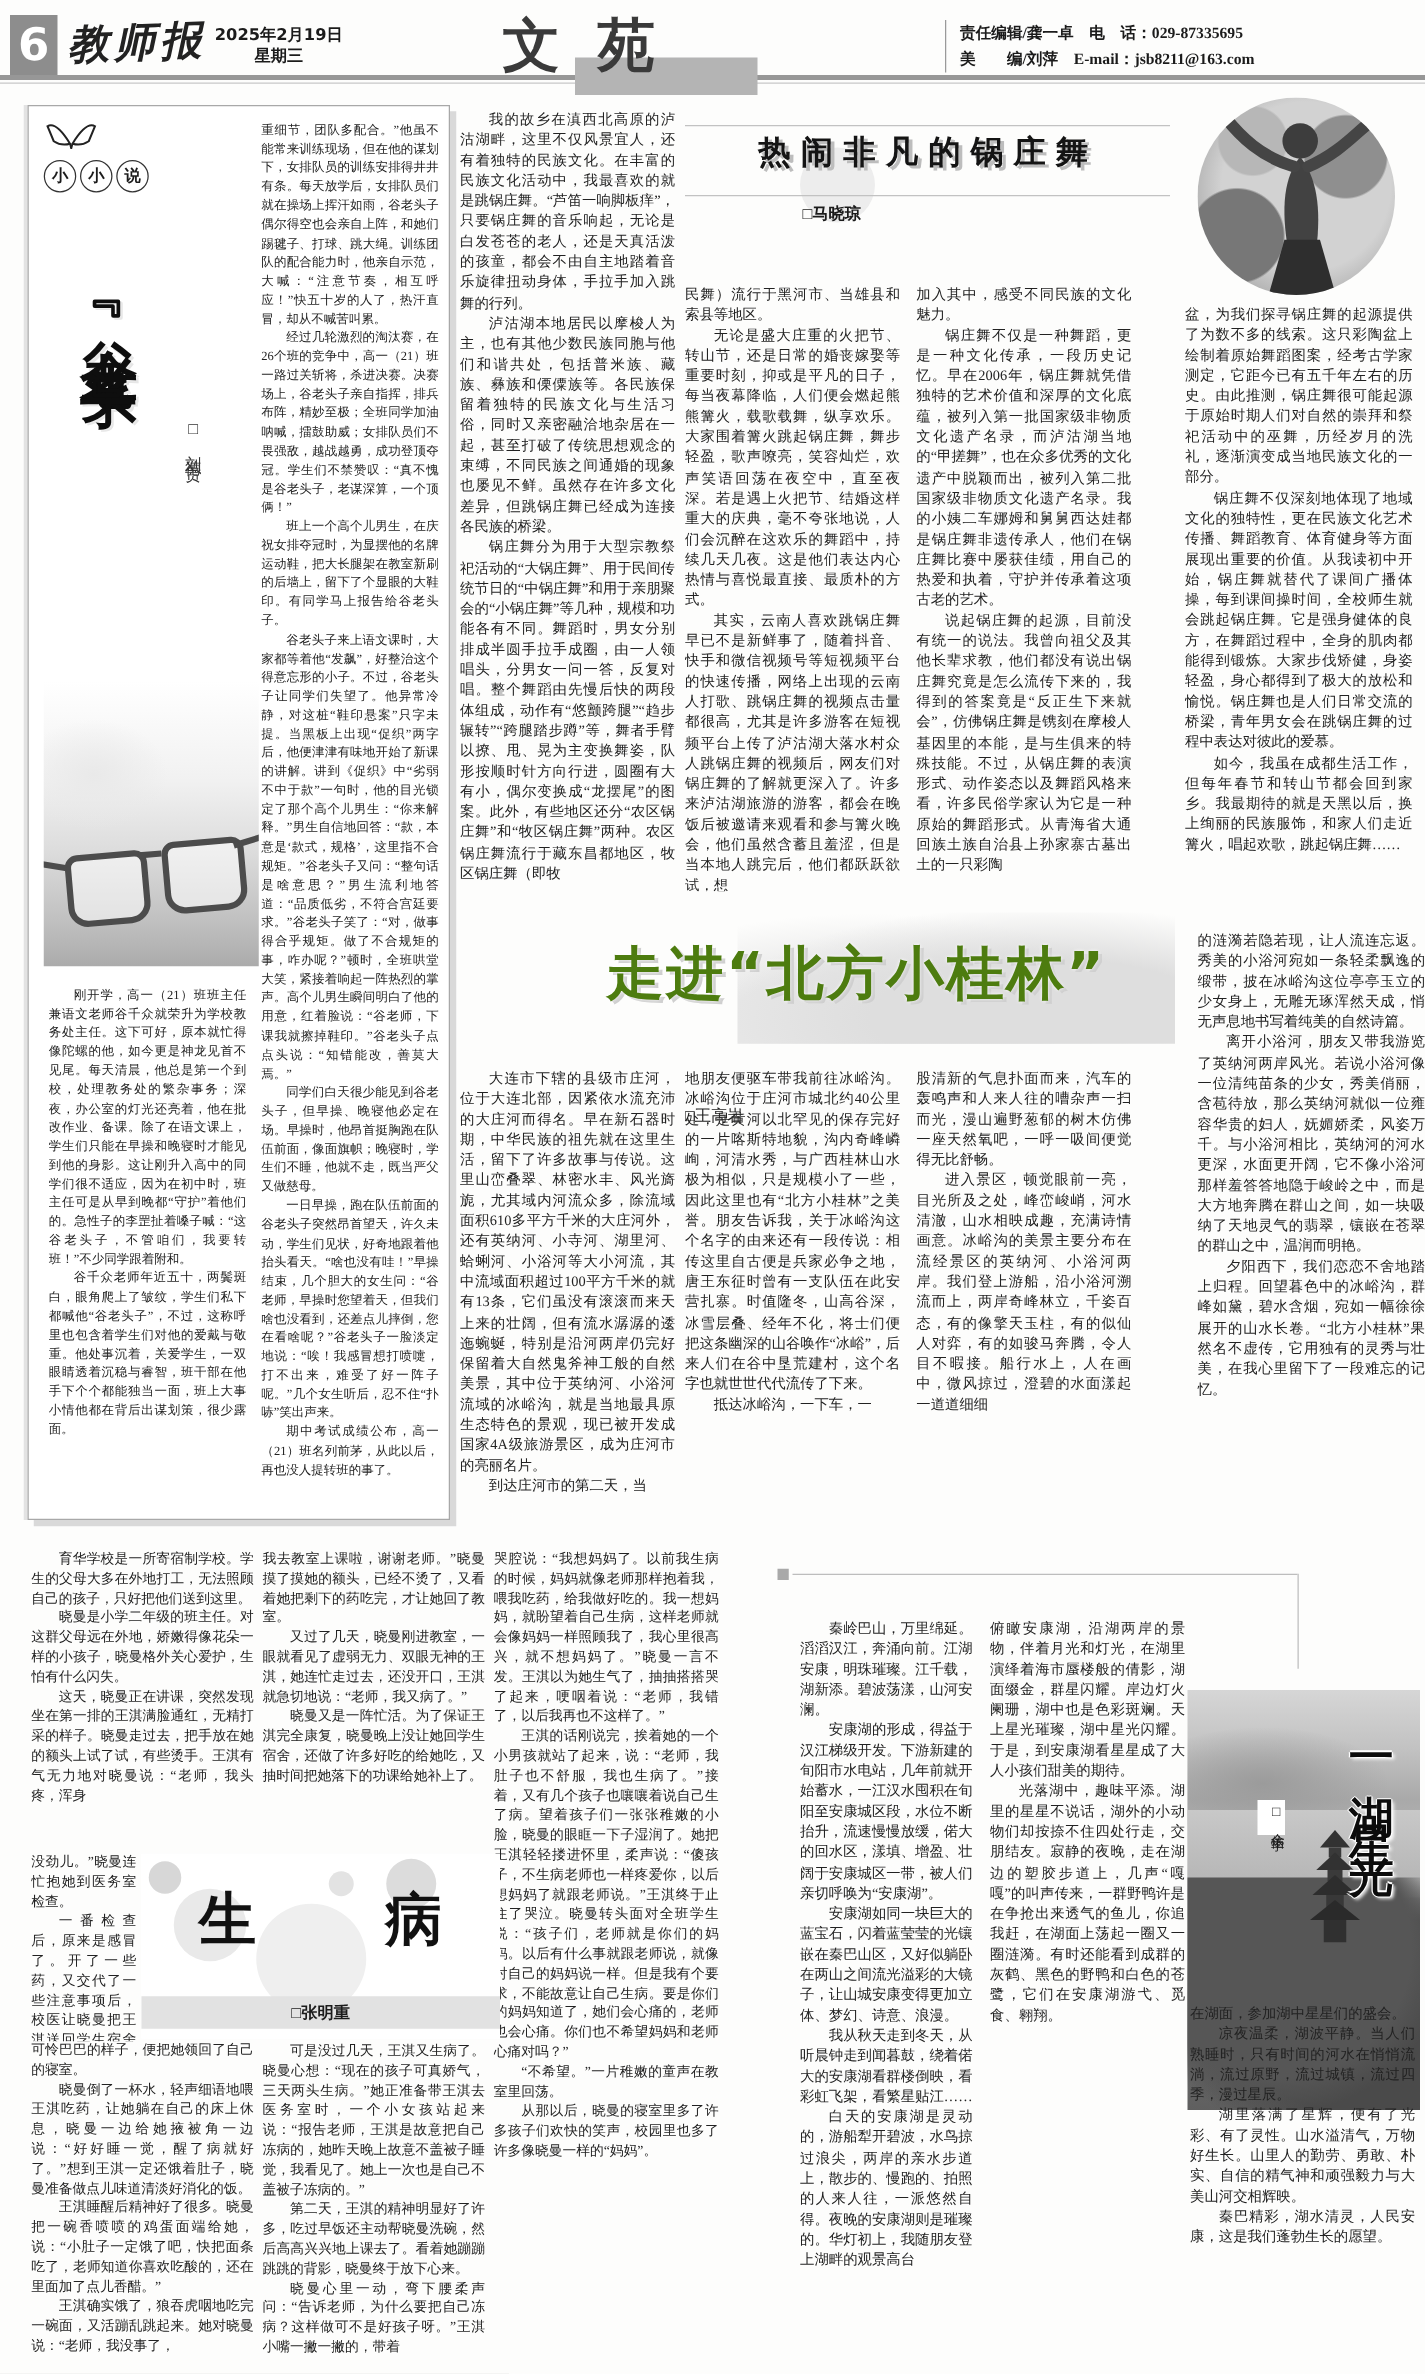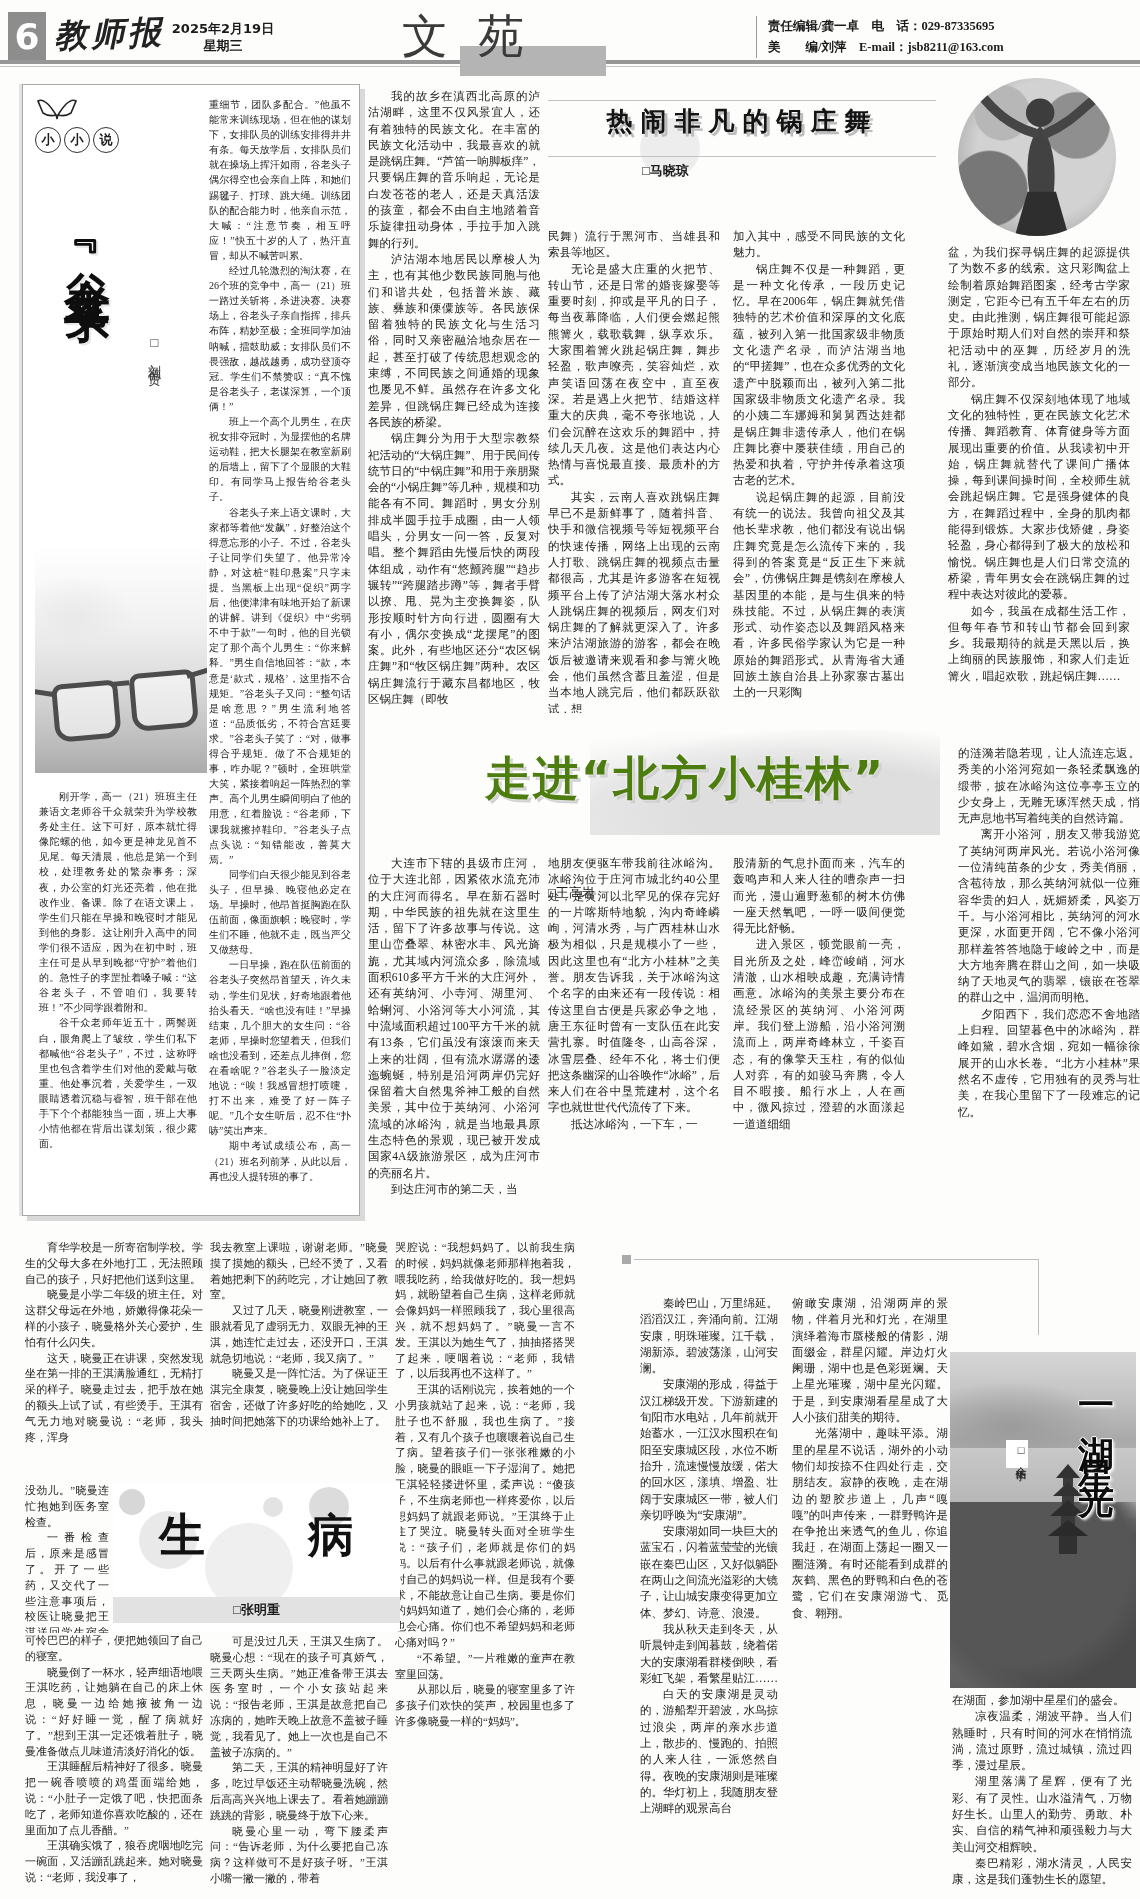--- a/index.html
+++ b/index.html
@@ -11,21 +11,21 @@
            font-family:"DejaVu Sans",sans-serif;font-weight:bold;font-size:36px;
            display:flex;align-items:center;justify-content:center;}
   #masthead{left:54px;top:12px;font-size:33px;font-weight:bold;font-style:italic;
             letter-spacing:4px;color:#222;transform:rotate(-2deg);}
   #dateblock{left:168px;top:20px;width:110px;text-align:center;font-weight:bold;
              font-size:13px;line-height:17px;font-family:"DejaVu Sans",sans-serif;}
   #headrule{left:0;top:60px;width:1140px;height:4px;background:#979797;}
   #headrule2{left:0;top:66px;width:1140px;height:1px;background:#c8c8c8;}
   #sectitle{left:398px;top:6px;width:210px;height:70px;}
   #sectitle .shadowbox{position:absolute;left:62px;top:40px;width:146px;height:30px;background:#b4b4b4;}
-  #sectitle .chars{position:absolute;left:4px;top:0;font-size:46px;font-weight:normal;color:#3a3a3a;
+  #sectitle .chars{position:absolute;left:4px;top:0;font-size:46px;font-weight:bold;color:#3a3a3a;
                    letter-spacing:30px;font-family:"DejaVu Sans",sans-serif;}
   #editorinfo{left:768px;top:16px;width:365px;font-size:12.5px;line-height:21px;font-weight:bold;}
   #editorvline{left:756px;top:16px;width:1px;height:42px;background:#9a9a9a;}
   
   .col{position:absolute;text-align:justify;overflow:hidden;color:#222;}
   .col p{margin:0;text-indent:2em;}
   .col[data-first-cont="true"] p:first-child{text-indent:0;}
   .t-main{font-size:11.5px;line-height:16.3px;}
   .t-story{font-size:10px;line-height:15.1px;}
   .t-sick{font-size:11px;line-height:15.8px;}
@@ -303,20 +303,20 @@
         <rect x="16" y="32" width="12" height="9" fill="#3a3a3a"></rect>
         <path d="M22 36 L4 52 L40 52 Z" fill="#2d2d2d"></path>
         <rect x="15" y="52" width="14" height="10" fill="#383838"></rect>
         <path d="M22 56 L2 72 L42 72 Z" fill="#2a2a2a"></path>
         <rect x="13" y="72" width="18" height="18" fill="#303030"></rect>
       </svg>
     </div>
     <div id="lake-author">□余佑学</div>
     <div id="lake-title">一湖星光</div>
   </div>
-  <div class="col t-main" style="left:952px;top:1692px;width:180px;height:200px;" data-first-cont="true">
+  <div class="col t-main" style="left:952px;top:1603px;width:180px;height:200px;" data-first-cont="true">
       <p>在湖面，参加湖中星星们的盛会。</p>
       <p>凉夜温柔，湖波平静。当人们熟睡时，只有时间的河水在悄悄流淌，流过原野，流过城镇，流过四季，漫过星辰。</p>
       <p>湖里落满了星辉，便有了光彩、有了灵性。山水溢清气，万物好生长。山里人的勤劳、勇敢、朴实、自信的精气神和顽强毅力与大美山河交相辉映。</p>
       <p>秦巴精彩，湖水清灵，人民安康，这是我们蓬勃生长的愿望。</p>
     </div>
 
 </div>
 
 </body></html>

